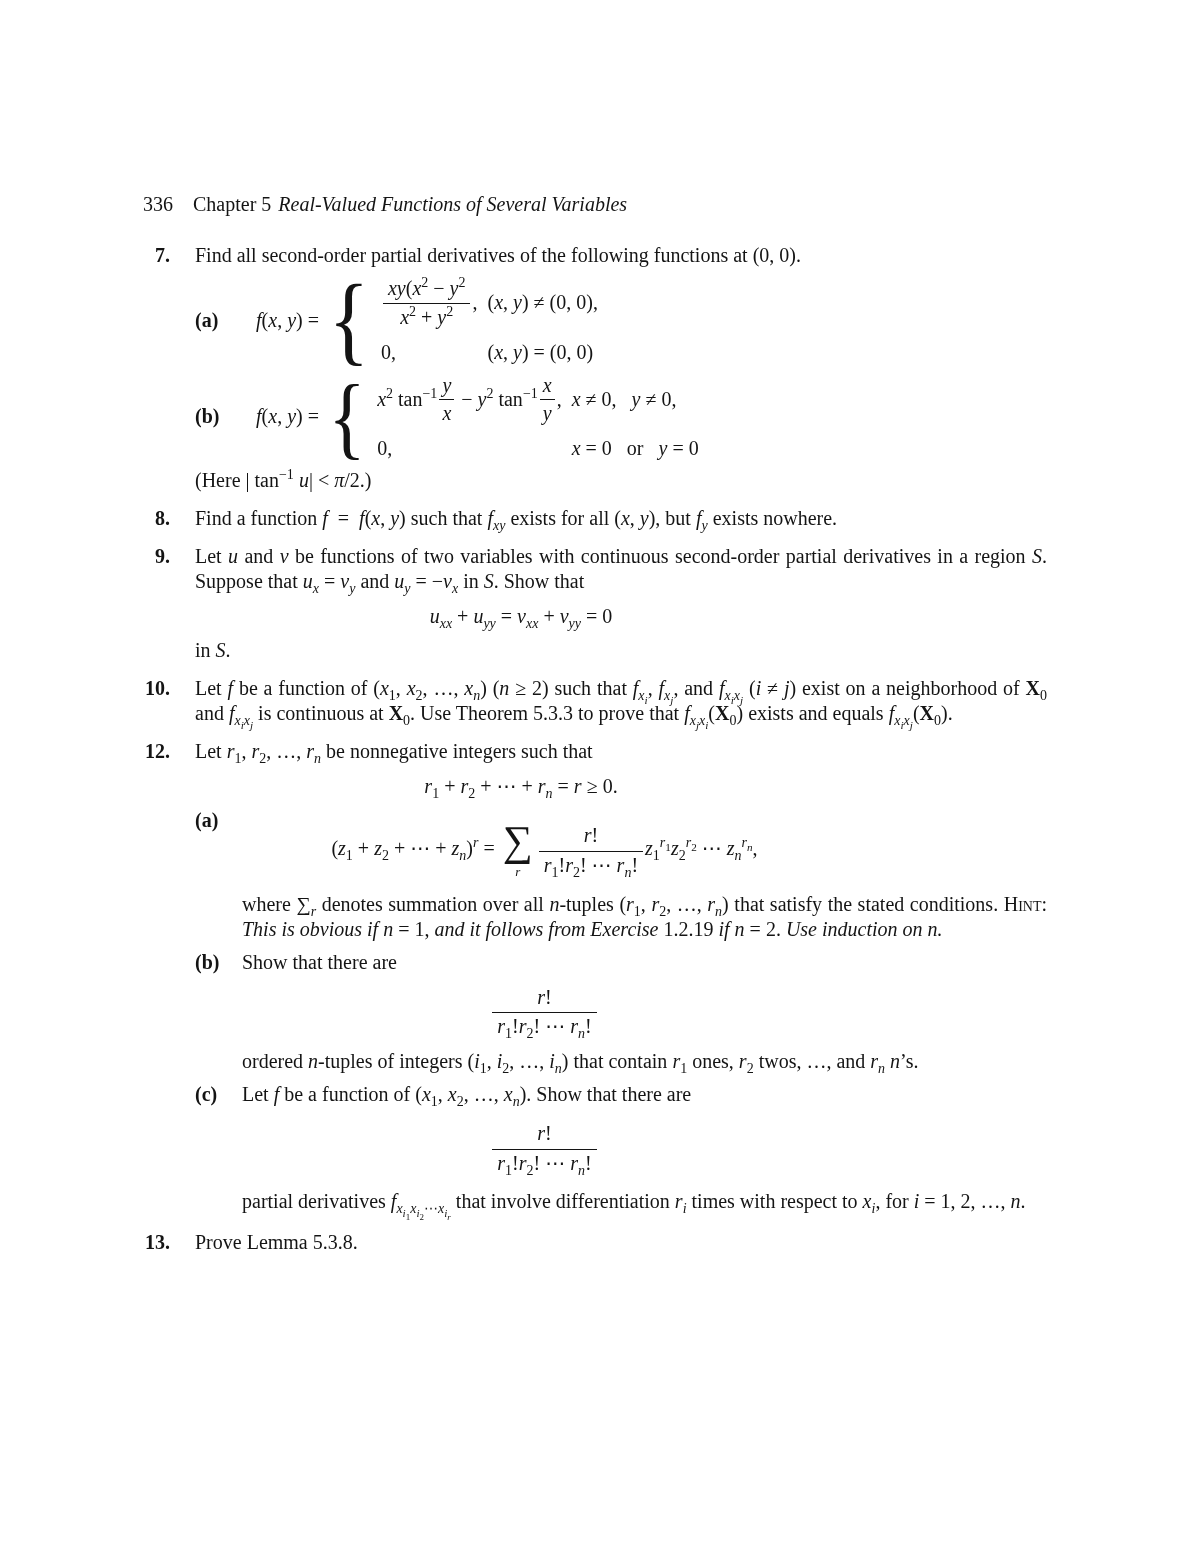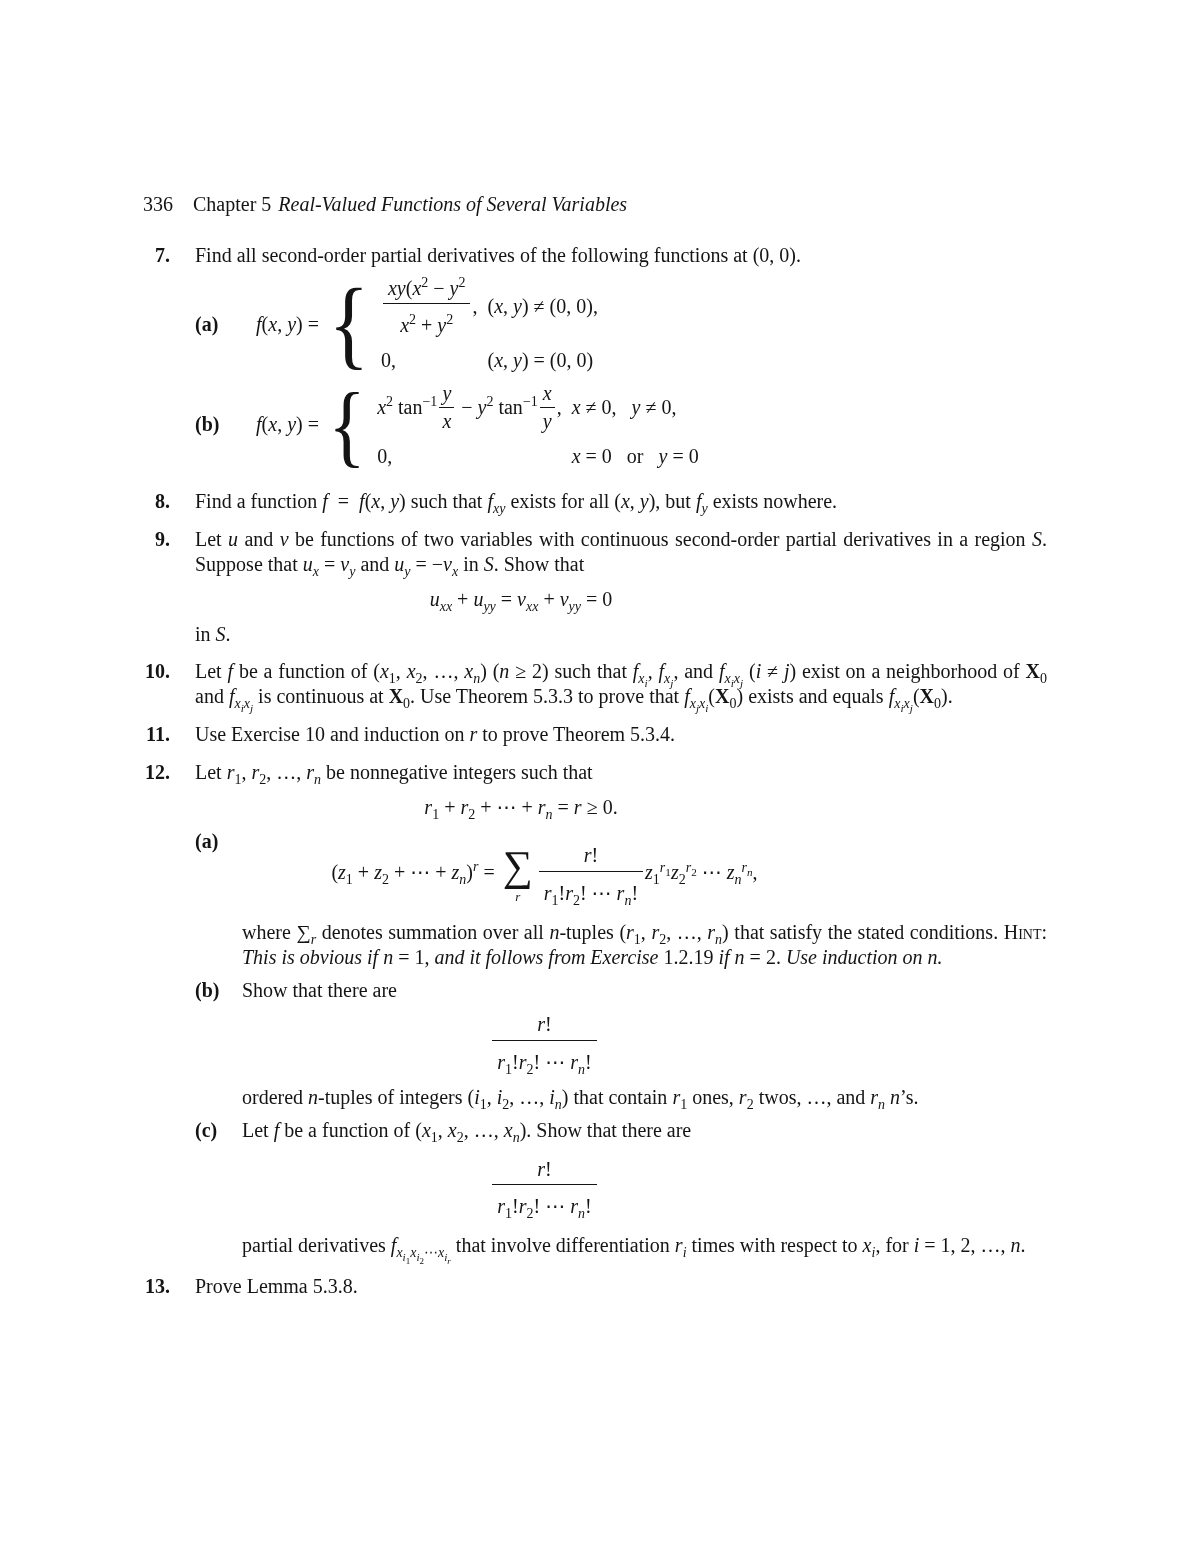--- a/index.html
+++ b/index.html
@@ -34,21 +34,21 @@
   sub sub, sub sup, sup sub, sup sup { font-size:0.8em; }
   .sc { font-variant:small-caps; }
 
   
   .display { text-align:center; margin:10px 200px 10px 0; }
   .display.tall { margin-top:14px; margin-bottom:14px; }
 
   
   .frac { display:inline-block; vertical-align:middle; text-align:center; margin:0 2px; }
   .frac .num { display:block; padding:0 5px 3px; }
-  .frac .den { display:block; border-top:1.4px solid #141414; padding:9px 5px 0; }
+  .frac .den { display:block; border-top:1.4px solid #141414; padding:1px 5px 0; }
   .frac.sm .num { padding:0 3px 1px; }
   .frac.sm .den { padding:1px 3px 0; }
 
   
   .bigsum { display:inline-flex; flex-direction:column; align-items:center; vertical-align:middle; margin:0 4px 0 8px; }
   .sumsym { font-size:42px; line-height:0.95; }
   .sumsub { font-size:13px; line-height:1; margin-top:3px; }
 
   
   .pw { display:flex; align-items:center; margin:8px 0; }
@@ -115,20 +115,21 @@
                 <span class="den"><i>y</i></span>
               </span>
             <span>,</span>
           </span>
           <span class="pwcond"><i>x</i> ≠ 0,&nbsp;&nbsp;&nbsp;<i>y</i> ≠ 0,</span>
           <span class="pwexpr">0,</span>
           <span class="pwcond"><i>x</i> = 0&nbsp;&nbsp;&nbsp;or&nbsp;&nbsp;&nbsp;<i>y</i> = 0</span>
         </div>
       </div>
 
+      <p class="ptext noj">(Here | tan<sup>−1</sup> <i>u</i>| &lt; <i>π</i>/2.)</p>
     </div>
   </div>
 
   <div class="ex">
     <div class="exnum">8.</div>
     <div class="exbody">
       <p class="ptext">Find a function <i>f</i>&nbsp;&nbsp;=&nbsp;&nbsp;<i>f</i>(<i>x</i>, <i>y</i>) such that <i>f<sub>xy</sub></i> exists for all (<i>x</i>, <i>y</i>), but <i>f<sub>y</sub></i> exists nowhere.</p>
     </div>
   </div>
 
@@ -141,26 +142,20 @@
     </div>
   </div>
 
   <div class="ex">
     <div class="exnum">10.</div>
     <div class="exbody">
       <p class="ptext">Let <i>f</i> be a function of (<i>x</i><sub>1</sub>, <i>x</i><sub>2</sub>, …, <i>x<sub>n</sub></i>) (<i>n</i> ≥ 2) such that <i>f</i><sub><i>x</i><sub><i>i</i></sub></sub>, <i>f</i><sub><i>x</i><sub><i>j</i></sub></sub>, and <i>f</i><sub><i>x</i><sub><i>i</i></sub><i>x</i><sub><i>j</i></sub></sub> (<i>i</i> ≠ <i>j</i>) exist on a neighborhood of <b>X</b><sub>0</sub> and <i>f</i><sub><i>x</i><sub><i>i</i></sub><i>x</i><sub><i>j</i></sub></sub> is continuous at <b>X</b><sub>0</sub>. Use Theorem 5.3.3 to prove that <i>f</i><sub><i>x</i><sub><i>j</i></sub><i>x</i><sub><i>i</i></sub></sub>(<b>X</b><sub>0</sub>) exists and equals <i>f</i><sub><i>x</i><sub><i>i</i></sub><i>x</i><sub><i>j</i></sub></sub>(<b>X</b><sub>0</sub>).</p>
     </div>
   </div>
 
-  <div class="ex">
-    <div class="exnum">11.</div>
-    <div class="exbody">
-      <p class="ptext noj">Use Exercise 10 and induction on <i>r</i> to prove Theorem 5.3.4.</p>
-    </div>
-  </div>
 
   <div class="ex">
     <div class="exnum">12.</div>
     <div class="exbody">
       <p class="ptext noj">Let <i>r</i><sub>1</sub>, <i>r</i><sub>2</sub>, …, <i>r<sub>n</sub></i> be nonnegative integers such that</p>
       <div class="display"><i>r</i><sub>1</sub> + <i>r</i><sub>2</sub> + ⋯ + <i>r<sub>n</sub></i> = <i>r</i> ≥ 0.</div>
 
       <div class="subpart">
         <div class="sublabel">(a)</div>
         <div class="subbody">

